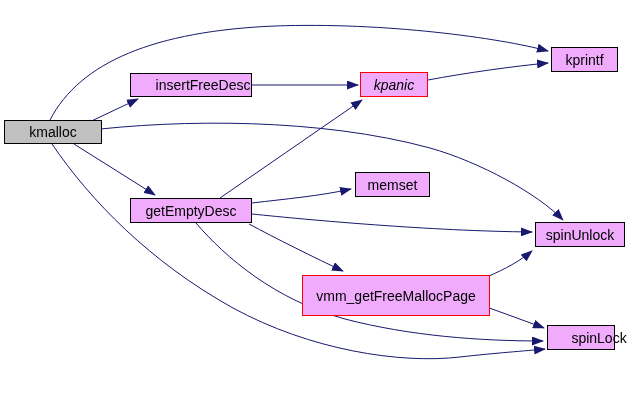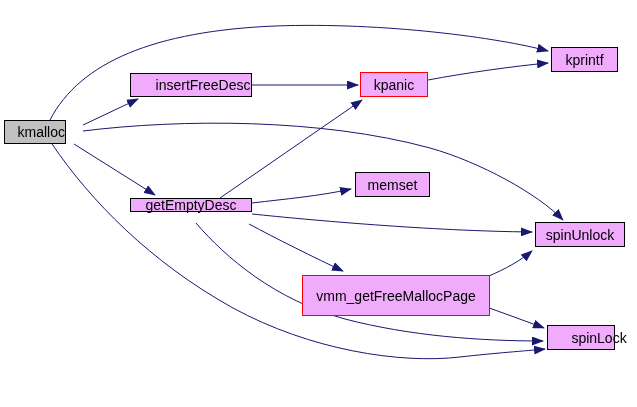--- a/index.html
+++ b/index.html
@@ -57,36 +57,36 @@
         <path d="M220,198 L362,100" class="edge" stroke="#191970" marker-end="url(#arrowhead)"></path>
         <path d="M252,203 C285,199 320,196 351,189" class="edge" stroke="#191970" marker-end="url(#arrowhead)"></path>
         <path d="M252,214 C310,220 430,231 532,232" class="edge" stroke="#191970" marker-end="url(#arrowhead)"></path>
         <path d="M249,224 C275,238 315,258 343,271" class="edge" stroke="#191970" marker-end="url(#arrowhead)"></path>
         <path d="M196,223 C225,257 275,300 345,319 C410,336 480,341 543,341" class="edge" stroke="#191970" marker-end="url(#arrowhead)"></path>
         <path d="M489,276 C505,269 520,261 532,251" class="edge" stroke="#191970" marker-end="url(#arrowhead)"></path>
         <path d="M467,300 C492,309 520,319 544,328" class="edge" stroke="#191970" marker-end="url(#arrowhead)"></path>
       </g>
   </svg>
   <div id="nodes-layer">
-      <div class="node focus" style="left: 4px; top: 120px; width: 62px; height: 24px; justify-content: flex-end;">
+      <div class="node focus" style="left: 4px; top: 120px; width: 98px; height: 24px;">
         <span>kmalloc</span>
       </div>
       <div class="node normal" style="left: 130px; top: 73px; width: 122px; height: 24px; padding-left: 24px;">
         <span>insertFreeDesc</span>
       </div>
-      <div class="node truncated" style="left: 360px; top: 72px; width: 68px; height: 25px;">
+      <div class="node truncated" style="left: 360px; top: 72px; width: 68px; height: 25px; font-style: italic;">
         <span>kpanic</span>
       </div>
       <div class="node normal" style="left: 551px; top: 47px; width: 67px; height: 25px;">
         <span>kprintf</span>
       </div>
       <div class="node normal" style="left: 355px; top: 172px; width: 75px; height: 25px; text-align: right;">
         <span>memset</span>
       </div>
-      <div class="node normal" style="left: 130px; top: 198px; width: 122px; height: 14px;">
+      <div class="node normal" style="left: 130px; top: 198px; width: 122px; height: 25px;">
         <span>getEmptyDesc</span>
       </div>
       <div class="node normal" style="left: 535px; top: 222px; width: 90px; height: 25px;">
         <span>spinUnlock</span>
       </div>
       <div class="node truncated" style="left: 302px; top: 275px; width: 188px; height: 41px;">
         <span>vmm_getFreeMallocPage</span>
       </div>
       <div class="node normal" style="left: 547px; top: 325px; width: 68px; height: 25px; padding-left: 36px;">
         <span>spinLock</span>

